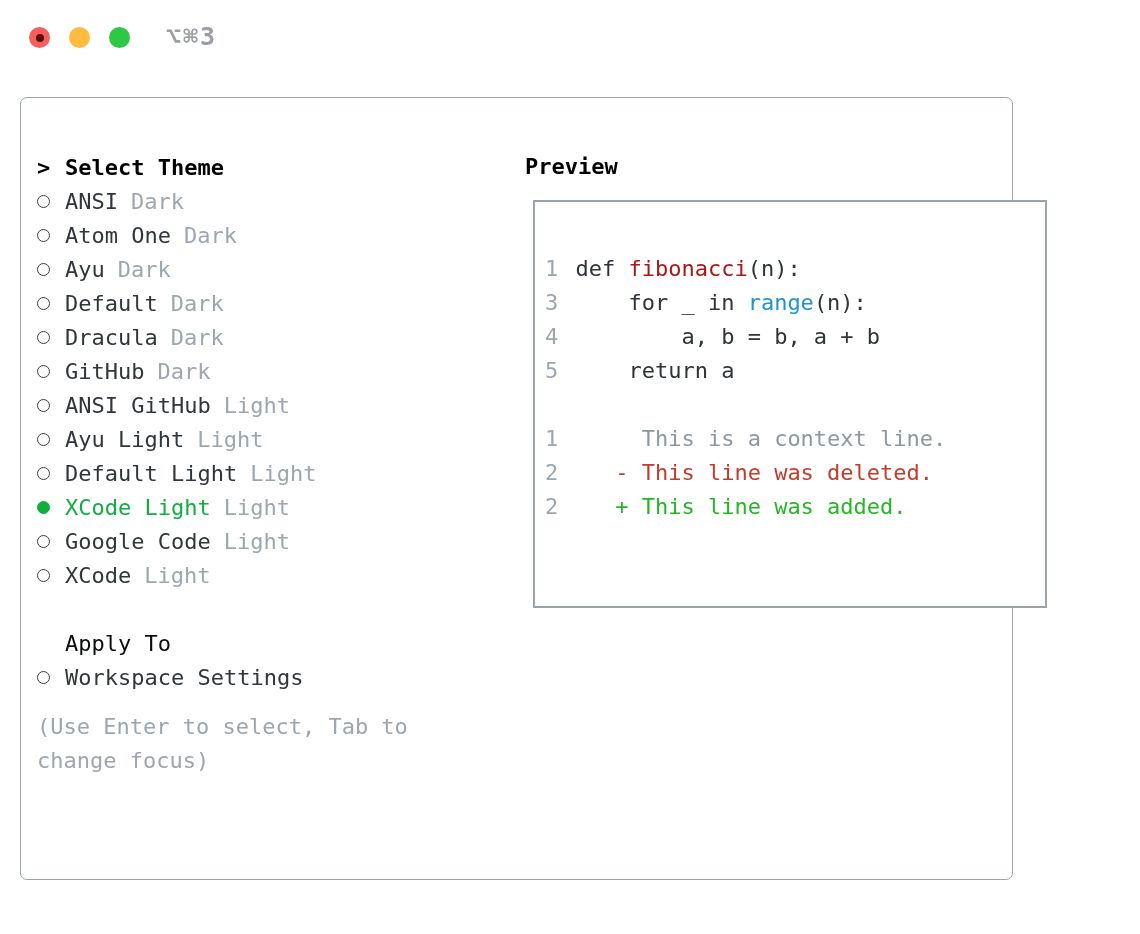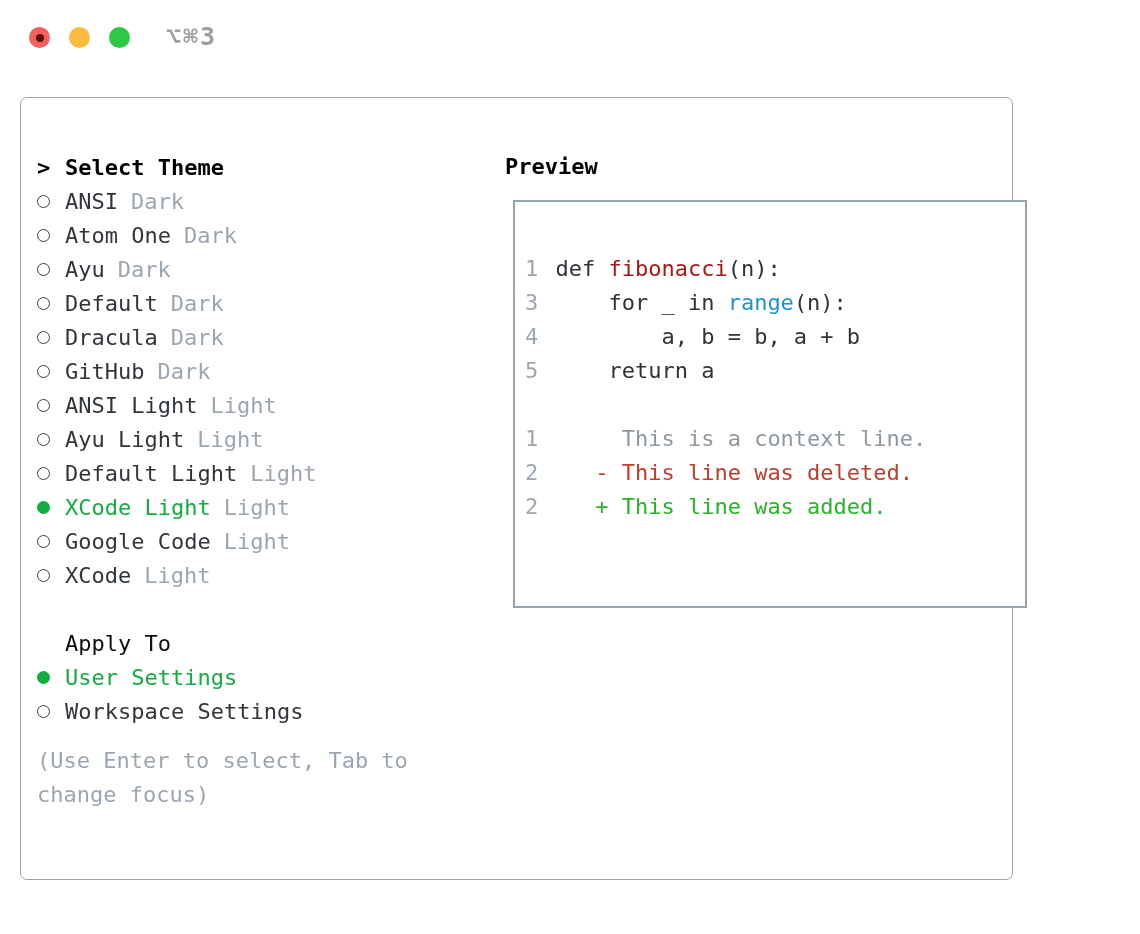--- a/index.html
+++ b/index.html
@@ -33,21 +33,21 @@
   .circle.filled{background:var(--accent-green);border-color:var(--accent-green);}
   .hdr-prefix{font-weight:bold;color:#000;font-size:22px;}
   .hdr-label{font-weight:bold;color:#000;}
   .apply-header{margin-top:34px;}
   .apply-header .hdr2{color:#0b0d0f;}
   .item-name{color:var(--item-dark);}
   .item-name.selected{color:var(--accent-green);}
   .variant{color:var(--muted-gray);margin-left:13px;}
   .hint{margin-top:16px;color:var(--muted-gray);line-height:34px;max-width:432px;}
   
-  .right-col{position:absolute;left:484px;top:52px;font-size:22px;}
+  .right-col{position:absolute;left:504px;top:52px;font-size:22px;}
   .preview-header{font-weight:bold;color:#000;height:34px;line-height:34px;}
   .preview-box{
     margin-top:16px;margin-left:8px;width:514px;height:408px;box-sizing:border-box;
     border:2px solid var(--border-gray);padding:50px 0 0 10px;background:#ffffff;
   }
   .cline{white-space:pre;line-height:34px;height:34px;font-size:22px;}
   .blank-line{height:34px;}
   .ln{color:var(--muted-gray);display:inline-block;width:2.3ch;}
   .c-code{color:var(--code-default);}
   .c-func{color:var(--function-red);}
@@ -78,35 +78,34 @@
         <span class="hdr-label">Select Theme</span>
       </div>
 
       <div id="theme-list">
           <div class="row"><span class="bullet-cell"><span class="circle"></span></span><span class="item-name">ANSI</span><span class="variant">Dark</span></div>
           <div class="row"><span class="bullet-cell"><span class="circle"></span></span><span class="item-name">Atom One</span><span class="variant">Dark</span></div>
           <div class="row"><span class="bullet-cell"><span class="circle"></span></span><span class="item-name">Ayu</span><span class="variant">Dark</span></div>
           <div class="row"><span class="bullet-cell"><span class="circle"></span></span><span class="item-name">Default</span><span class="variant">Dark</span></div>
           <div class="row"><span class="bullet-cell"><span class="circle"></span></span><span class="item-name">Dracula</span><span class="variant">Dark</span></div>
           <div class="row"><span class="bullet-cell"><span class="circle"></span></span><span class="item-name">GitHub</span><span class="variant">Dark</span></div>
-          <div class="row"><span class="bullet-cell"><span class="circle"></span></span><span class="item-name">ANSI Light</span><span class="variant">Light</span></div>
+          <div class="row"><span class="bullet-cell"><span class="circle"></span></span><span class="item-name">ANSI GitHub</span><span class="variant">Light</span></div>
           <div class="row"><span class="bullet-cell"><span class="circle"></span></span><span class="item-name">Ayu Light</span><span class="variant">Light</span></div>
           <div class="row"><span class="bullet-cell"><span class="circle"></span></span><span class="item-name">Default Light</span><span class="variant">Light</span></div>
           <div class="row"><span class="bullet-cell"><span class="circle filled"></span></span><span class="item-name selected">XCode Light</span><span class="variant">Light</span></div>
           <div class="row"><span class="bullet-cell"><span class="circle"></span></span><span class="item-name">Google Code</span><span class="variant">Light</span></div>
           <div class="row"><span class="bullet-cell"><span class="circle"></span></span><span class="item-name">XCode</span><span class="variant">Light</span></div>
         </div>
 
       <div class="row apply-header">
         <span class="bullet-cell"></span>
         <span class="hdr2">Apply To</span>
       </div>
 
       <div id="apply-list">
-          <div class="row"><span class="bullet-cell"><span class="circle filled"></span></span><span class="item-name selected">User Settings</span></div>
           <div class="row"><span class="bullet-cell"><span class="circle"></span></span><span class="item-name">Workspace Settings</span></div>
         </div>
 
       <div class="hint">(Use Enter to select, Tab to change focus)</div>
     </div>
 
     <div class="right-col">
       <div class="preview-header">Preview</div>
       <div class="preview-box">
         <div id="code-block">

